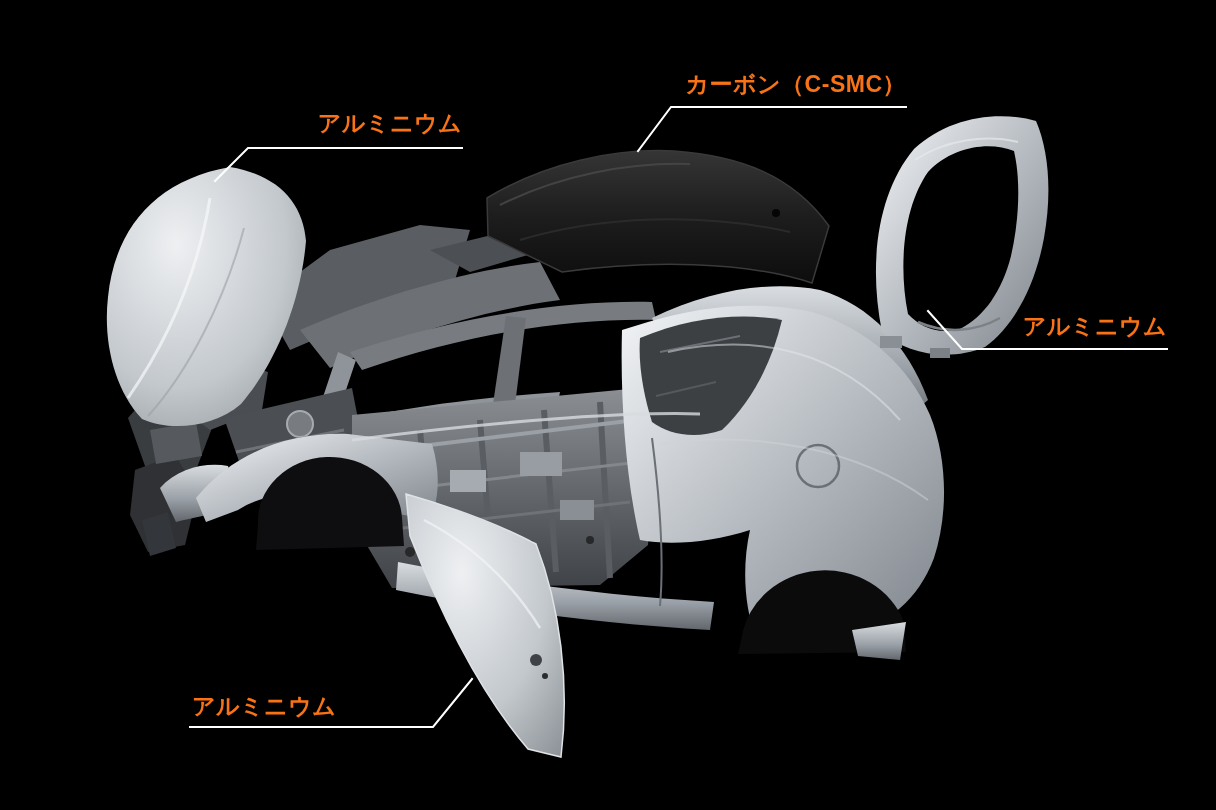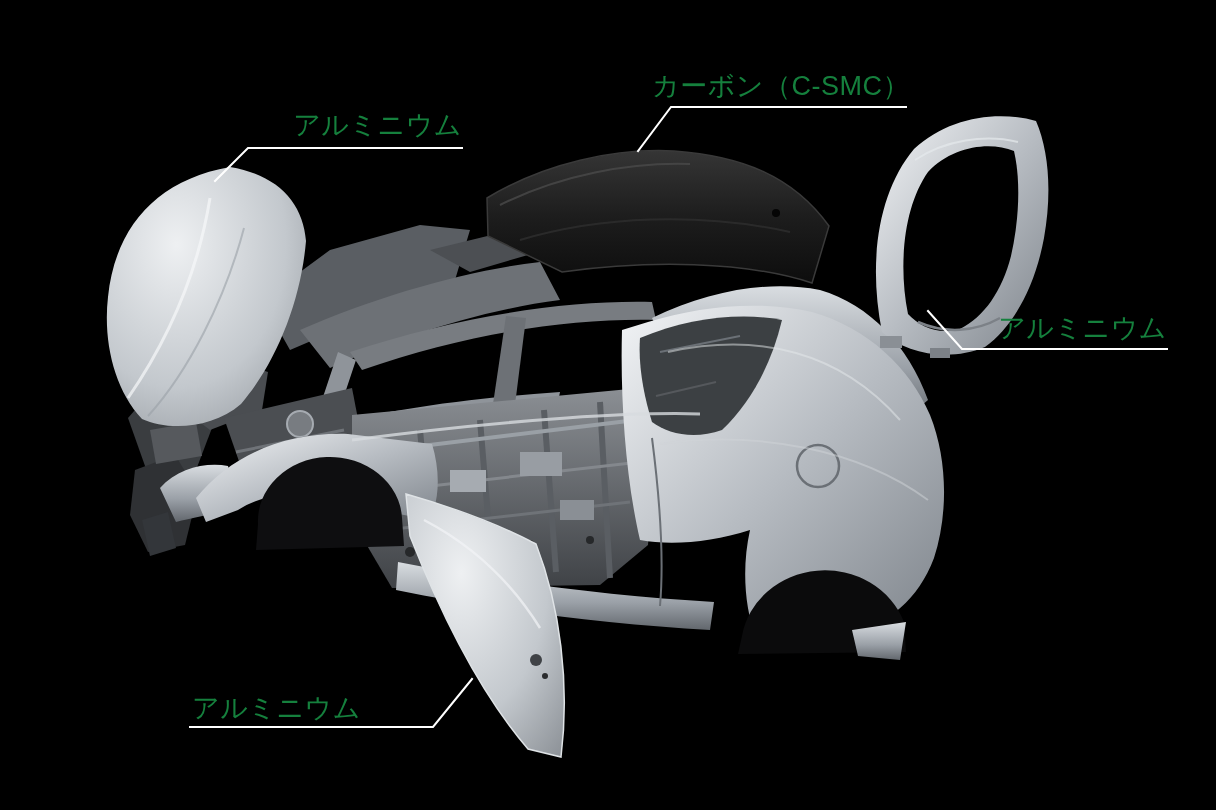--- a/index.html
+++ b/index.html
@@ -6,23 +6,23 @@
   .stage{
     position:relative;
     width:1216px;height:810px;
     background:#000;
     overflow:hidden;
     font-family:"Liberation Sans","DejaVu Sans",sans-serif;
   }
   .stage svg{position:absolute;left:0;top:0;}
   .label{
     position:absolute;
-    color:#15803d;
-    font-weight:400;
-    font-size:27px;
+    color:#f97316;
+    font-weight:700;
+    font-size:23px;
     line-height:1.25;
     letter-spacing:0.5px;
     white-space:nowrap;
   }
   .label-hood { left:248px; top:109px; width:214px; text-align:right; }
   .label-roof { left:652px; top:70px;  width:254px; text-align:right; }
   .label-hatch{ left:963px; top:312px; width:204px; text-align:right; }
   .label-door { left:192px; top:692px; width:242px; text-align:left; }
 </style>
 </head>

